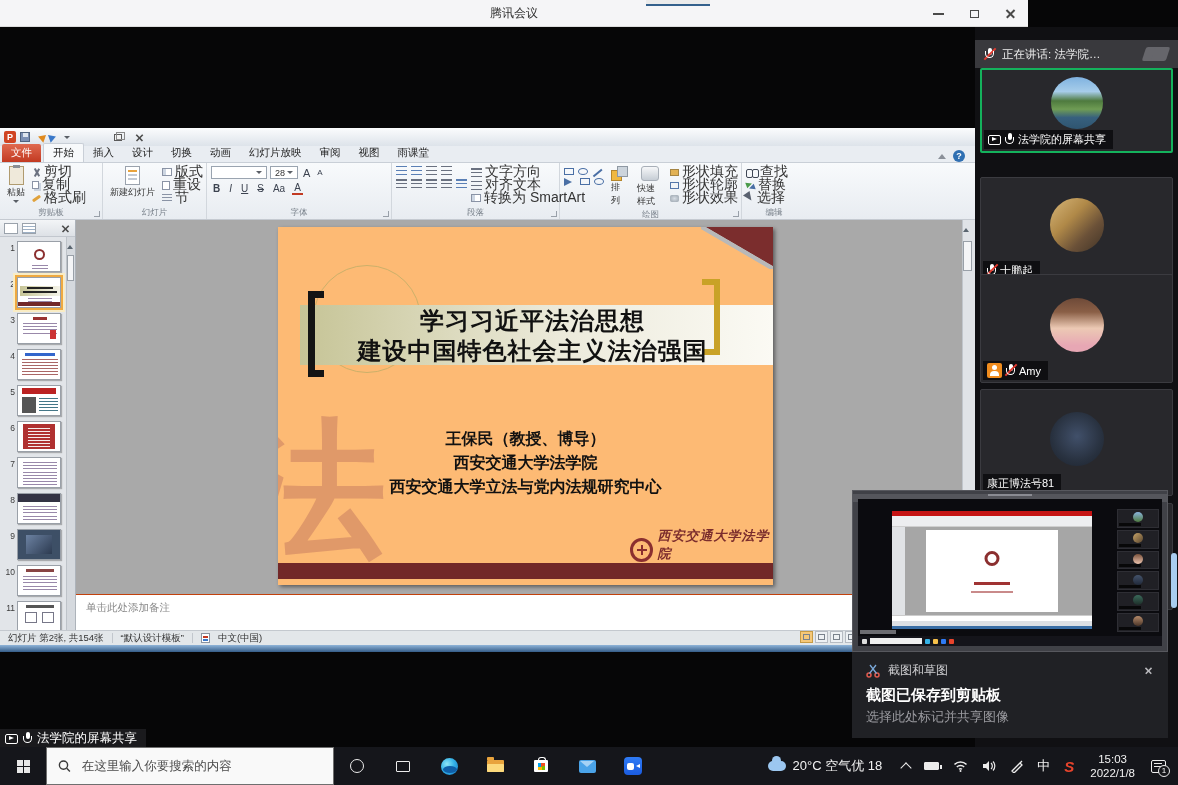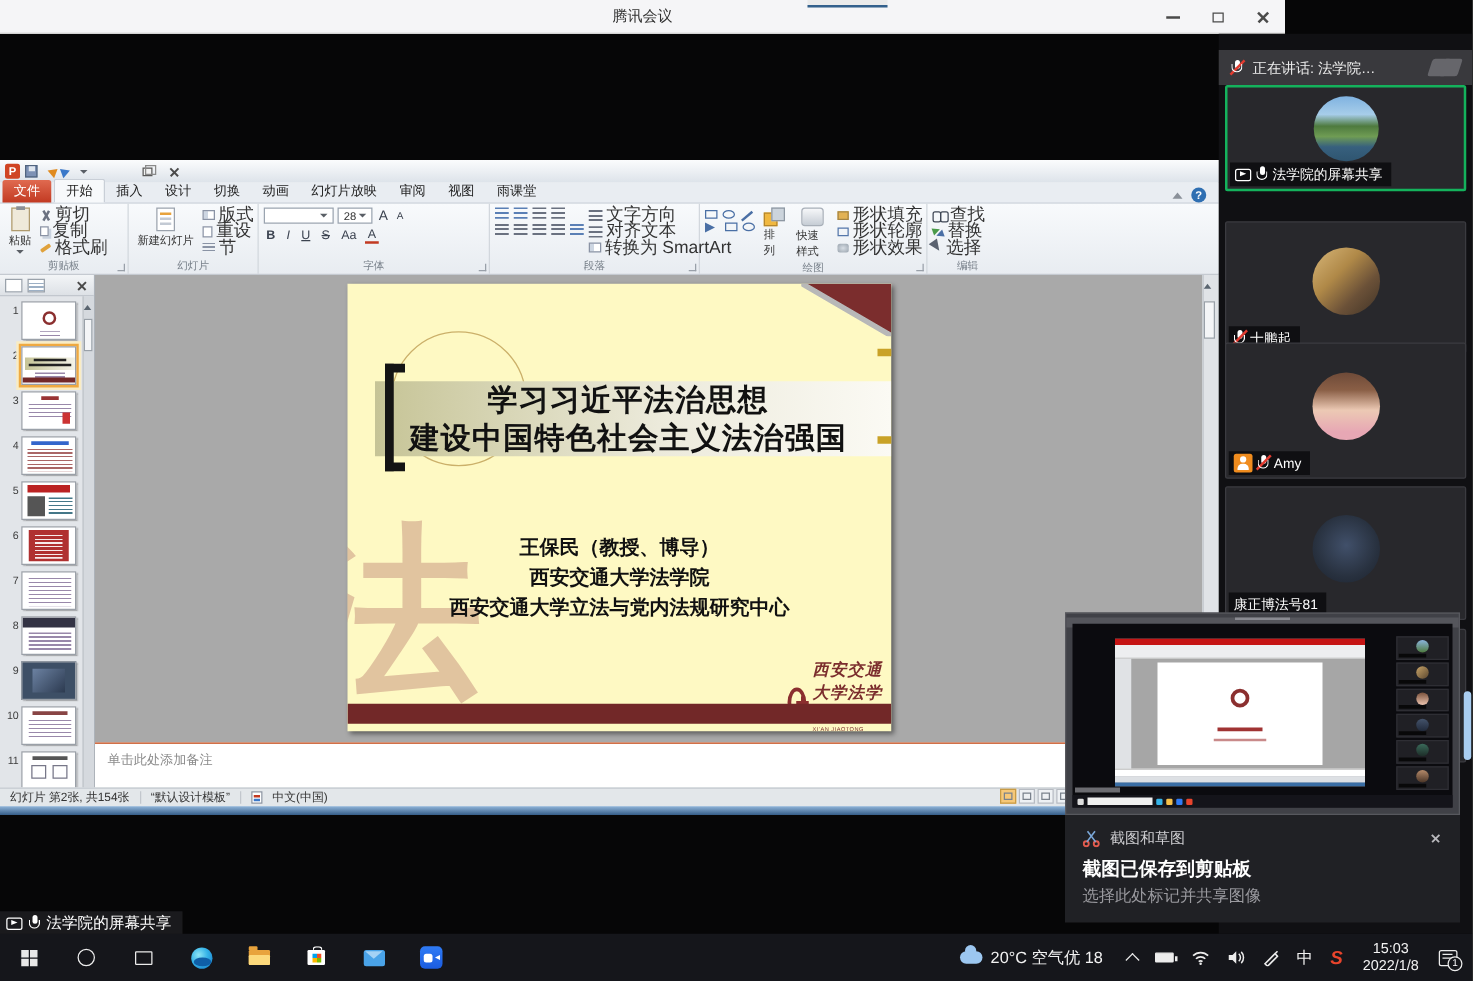--- a/index.html
+++ b/index.html
@@ -103,21 +103,21 @@
   .tb i{position:absolute;}
   .dash{background:repeating-linear-gradient(180deg,#98a 0 1px,transparent 1px 3.2px);}
   #th-scroll{position:absolute;right:0;top:17px;width:9px;bottom:0;background:#d5d9de;border-left:1px solid #bec3c9;}
   .tri-up{width:0;height:0;border-left:3px solid transparent;border-right:3px solid transparent;border-bottom:4px solid #5a6570;margin:3px auto 2px;}
   .sthumb{width:7px;height:26px;background:#f4f5f7;border:1px solid #99a0a8;margin:0 auto;}
 
   
   #canvas{position:absolute;left:76px;top:92px;width:886px;height:374px;background:#a9a9a9;}
   #vscroll{position:absolute;left:962px;top:92px;width:13px;height:374px;background:#e0e3e7;border-left:1px solid #c0c5cb;}
   #vscroll .sthumb{width:9px;height:30px;margin-top:3px;}
-  #slide{position:absolute;left:202px;top:7px;width:435px;height:358px;background:#fef9c3;box-shadow:2px 2px 4px rgba(0,0,0,.45);overflow:hidden;}
+  #slide{position:absolute;left:202px;top:7px;width:495px;height:358px;background:#fdba74;box-shadow:2px 2px 4px rgba(0,0,0,.45);overflow:hidden;}
   #sl-corner{position:absolute;right:0;top:0;width:72px;height:42px;background:linear-gradient(to bottom left,#7b2d2d 0 46%,#b8b8b8 47% 52%,transparent 53%);}
   #sl-circle{position:absolute;left:35px;top:38px;width:108px;height:108px;border:1.5px solid #cbb06a;border-radius:50%;}
   #sl-band{position:absolute;left:22px;top:78px;right:0;height:60px;background:linear-gradient(90deg,#c6c496,#eceadb 55%,#fbfaf4);}
   #sl-lbr{position:absolute;left:30px;top:64px;width:16px;height:86px;border-left:7px solid #141414;border-top:7px solid #141414;border-bottom:7px solid #141414;}
   #sl-rbr{position:absolute;left:424px;top:52px;width:18px;height:76px;border-right:6px solid #c9a227;border-top:6px solid #c9a227;border-bottom:6px solid #c9a227;}
   #sl-title{position:absolute;left:40px;right:26px;top:79px;text-align:center;font-weight:bold;color:#111;font-size:24px;line-height:30px;letter-spacing:1px;}
   #sl-author{position:absolute;left:0;right:0;top:200px;text-align:center;font-weight:bold;color:#111;font-size:16px;line-height:24px;}
   #sl-water{position:absolute;left:-42px;top:165px;font-size:150px;font-weight:bold;color:rgba(165,85,85,.32);font-family:"Liberation Serif","DejaVu Serif",serif;}
   #sl-logo{position:absolute;left:352px;top:300px;display:flex;align-items:center;gap:5px;}
   .lg-ring{width:24px;height:24px;border:3px solid #8b2f2f;border-radius:50%;position:relative;}
@@ -756,20 +756,27 @@
 
   <div id="taskbar">
     <div class="tkbtn">
         <span class="winlogo">
           <i></i>
           <i></i>
           <i></i>
           <i></i>
         </span>
       </div>
+    <div id="sbox">
+      <svg width="14" height="14" viewBox="0 0 14 14">
+          <circle cx="6" cy="6" r="4.5" fill="none" stroke="#3a3a3a" stroke-width="1.5"></circle>
+          <path d="M9.5 9.5 L13 13" stroke="#3a3a3a" stroke-width="1.5"></path>
+        </svg>
+      <input type="text" readonly="" placeholder="在这里输入你要搜索的内容" style="">
+    </div>
     <div class="tkbtn">
         <i class="ic-cort"></i>
       </div>
     <div class="tkbtn">
         <i class="ic-tv"></i>
       </div>
     <div class="tkbtn">
         <i class="ic-edge"></i>
       </div>
     <div class="tkbtn">

